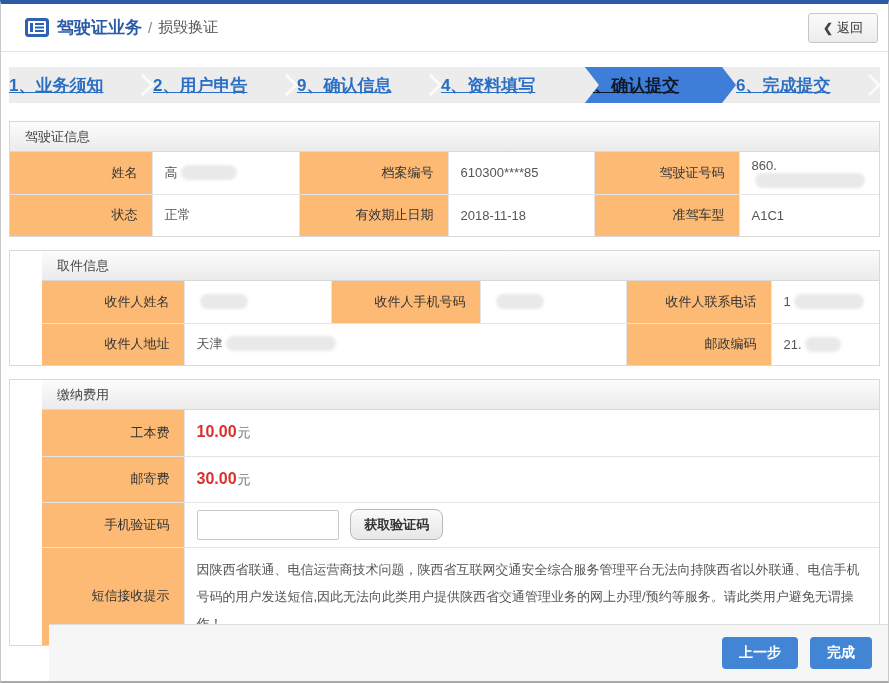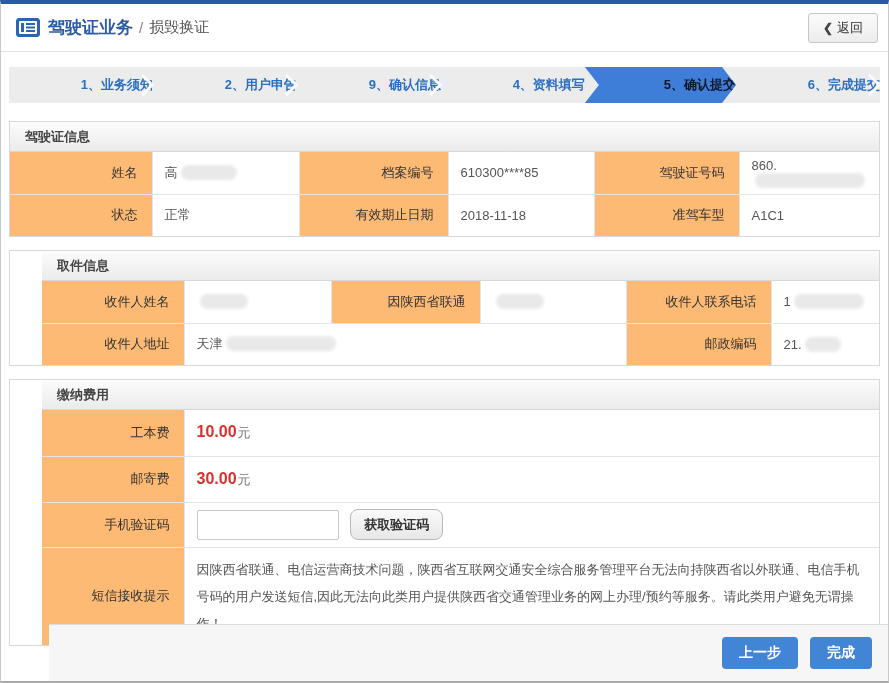--- a/index.html
+++ b/index.html
@@ -17,21 +17,21 @@
     border-bottom: 2px solid #a9a9a9;
     border-top: 4px solid var(--accent-blue, #2b5aa7);
     overflow: hidden;
     background: #fff;
   }
   
   .hdr {
     height: 48px;
     display: flex;
     align-items: center;
-    padding: 0 15px;
+    padding: 0 24px;
     border-bottom: 1px solid #e3e3e3;
     position: relative;
   }
   .hdr-icon { width: 24px; height: 19px; margin-right: 8px; flex: 0 0 auto; }
   .hdr-title { color: var(--accent-blue, #2b5aa7); font-size: 17px; font-weight: bold; }
   .hdr-sep { color: #888; font-size: 15px; margin: 0 6px; }
   .hdr-sub { color: #555; font-size: 15px; }
   .back-btn {
     position: absolute;
     right: 10px; top: 9px;
@@ -51,24 +51,25 @@
     height: 36px;
     background: #ececec;
     display: flex;
     align-items: stretch;
   }
   .step {
     flex: 1;
     position: relative;
     display: flex;
     align-items: center;
-    justify-content: flex-end;
-    font-size: 13px;
+    justify-content: flex-start;
+    font-size: 17px;
     font-weight: bold;
     color: #2a6fc4;
+    text-decoration: underline;
   }
   .step .chev {
     position: absolute;
     right: 2px;
     top: 50%;
     width: 16px; height: 16px;
     border-top: 3px solid #fafafa;
     border-right: 3px solid #fafafa;
     transform: translateY(-50%) rotate(45deg);
   }
@@ -85,21 +86,21 @@
     border: 1px solid #d8d8d8;
   }
   .section + .section { margin-top: 13px; padding-left: 32px; }
   .sec-hd {
     height: 30px;
     line-height: 29px;
     padding: 0 15px;
     background: linear-gradient(#fcfcfc, #ebebeb);
     border-bottom: 1px solid #d8d8d8;
     font-size: 13px;
-    font-weight: bold;
+    font-weight: normal;
     color: #444;
   }
   table { width: 100%; border-collapse: collapse; table-layout: fixed; }
   td {
     font-size: 13px;
     height: 42px;
     border: 1px solid #e4e4e4;
     vertical-align: middle;
   }
   tr:first-child td { border-top: none; }
@@ -277,21 +278,21 @@
           <col class="c-val1">
           <col class="c-lbl2">
           <col class="c-val2">
           <col class="c-lbl3">
           <col>
         </colgroup>
       <tbody>
           <tr>
         <td class="lbl">收件人姓名</td>
         <td class="val"><span></span><span class="blob w48"></span></td>
-        <td class="lbl">因陕西省联通</td>
+        <td class="lbl">收件人手机号码</td>
         <td class="val"><span></span><span class="blob w48"></span></td>
         <td class="lbl">收件人联系电话</td>
         <td class="val"><span>1</span><span class="blob w70"></span></td>
       </tr>
       <tr>
         <td class="lbl">收件人地址</td>
         <td class="val" colspan="3"><span>天津</span><span class="blob w110"></span></td>
         <td class="lbl">邮政编码</td>
         <td class="val"><span>21.</span><span class="blob w36"></span></td>
       </tr>

